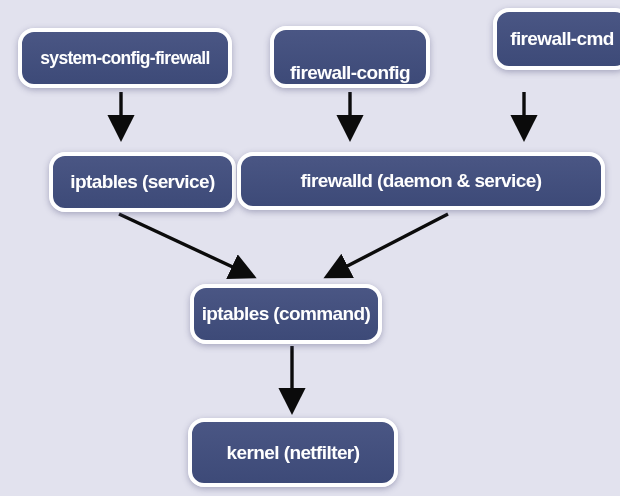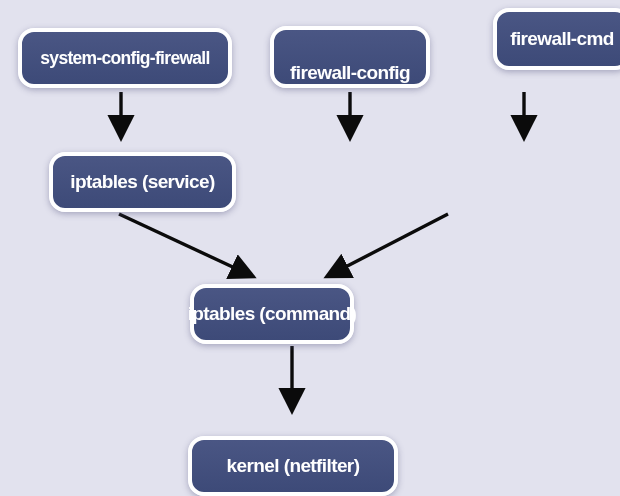--- a/index.html
+++ b/index.html
@@ -69,22 +69,25 @@
   </div>
 
   <div class="node" style="left:445px; top:8px;  width:138px; height:62px;margin-left:48px;">
     <span>firewall-cmd</span>
   </div>
 
   <div class="node" style="left:20px;  top:152px; width:187px; height:60px;margin-left:29px;">
     <span>iptables (service)</span>
   </div>
 
+  <div class="node" style="left:237px; top:152px; width:368px; height:58px;">
+    <span>firewalld (daemon &amp; service)</span>
+  </div>
 
-  <div class="node" style="left:190px; top:284px; width:164px; height:60px;">
+  <div class="node" style="left:190px; top:284px; width:192px; height:60px;">
     <span>iptables (command)</span>
   </div>
 
-  <div class="node" style="left:188px; top:436px; width:210px; height:60px;">
+  <div class="node" style="left:188px; top:418px; width:210px; height:69px;">
     <span>kernel (netfilter)</span>
   </div>
 
 </div>
 
 </body></html>

